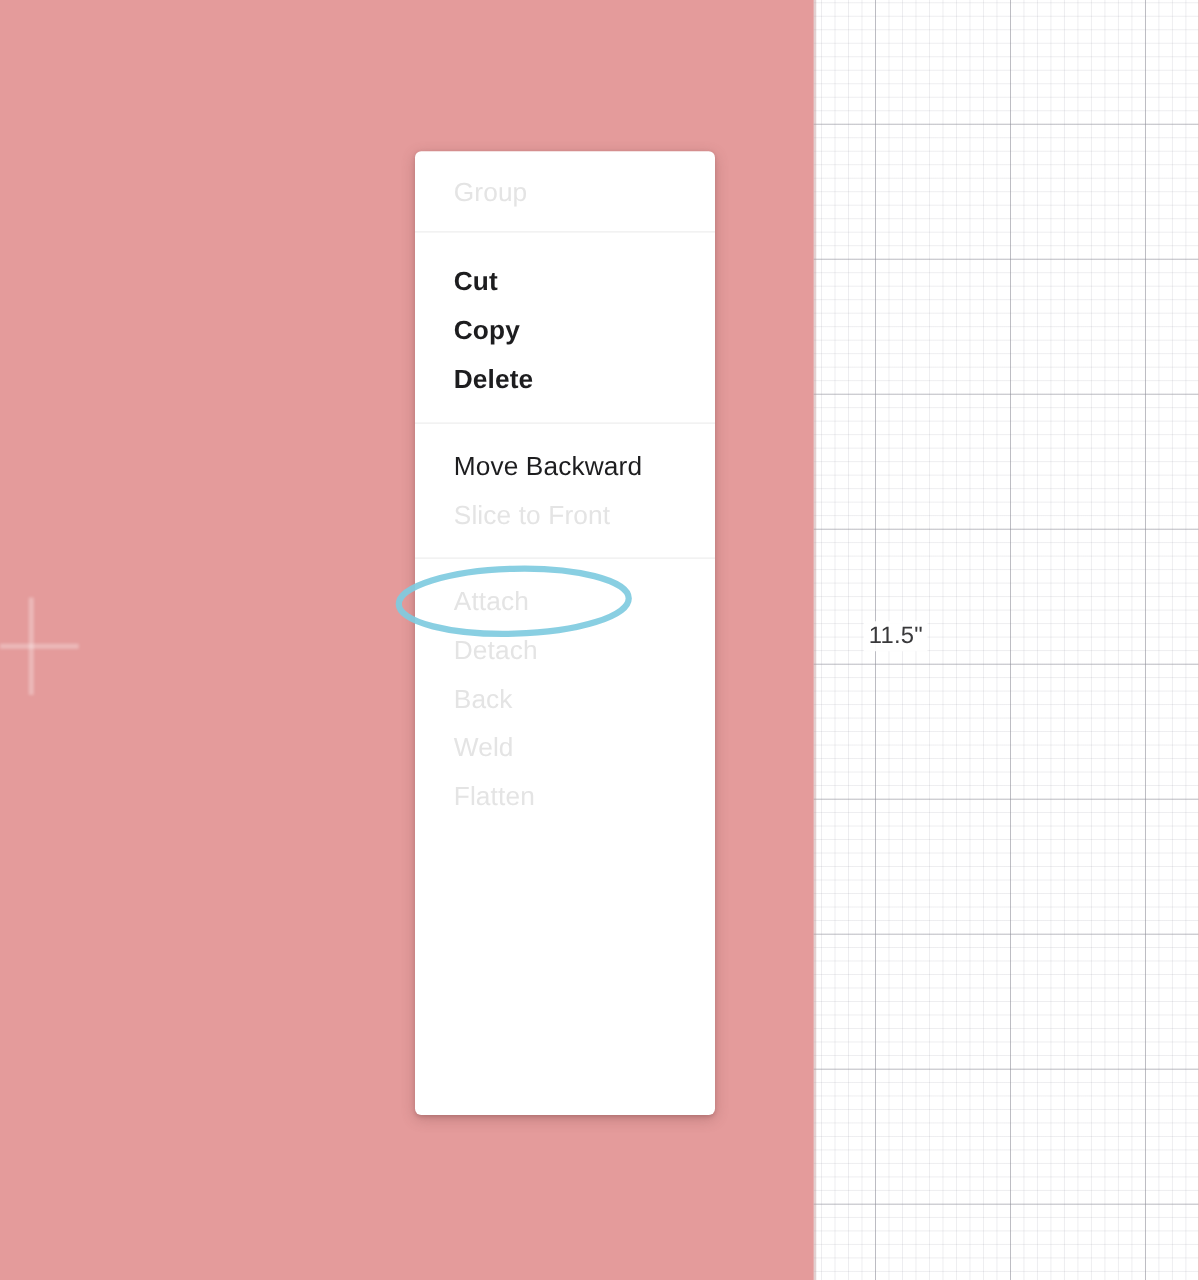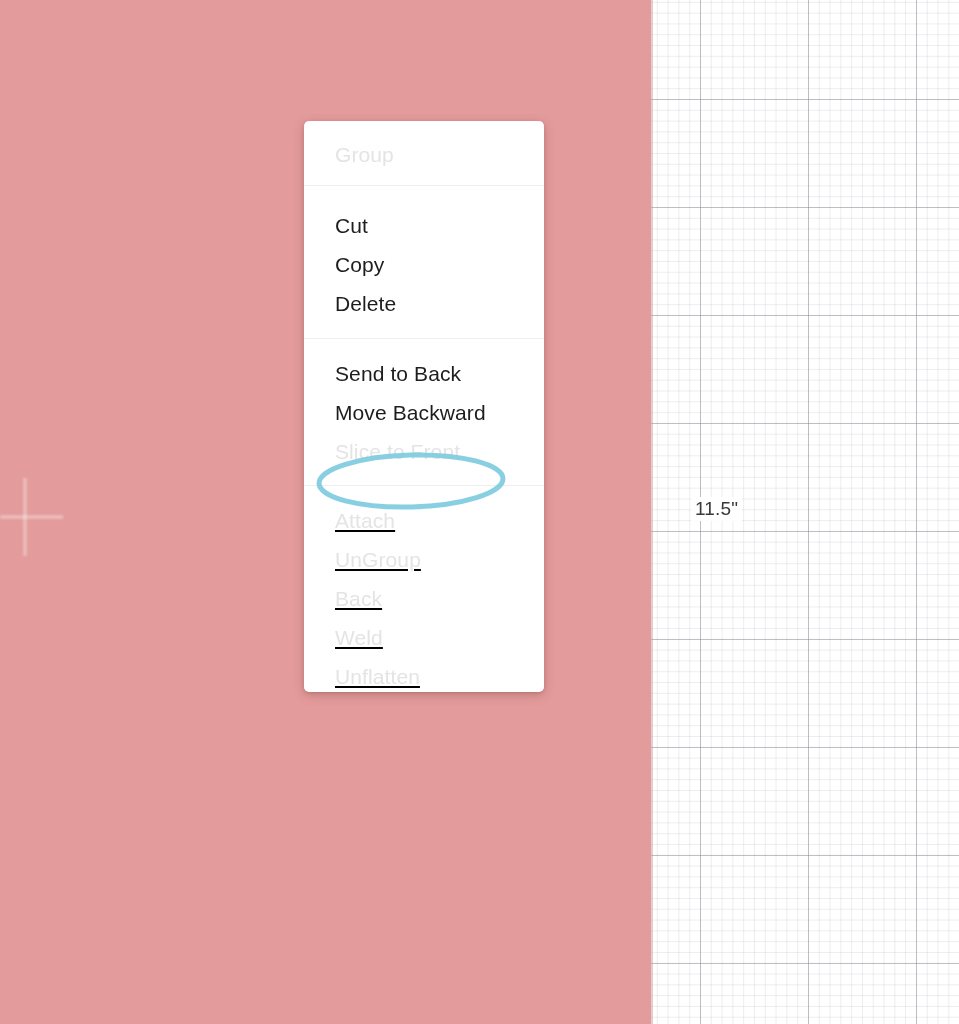--- a/index.html
+++ b/index.html
@@ -75,24 +75,24 @@
     color: #39393b;
     letter-spacing: 0.2px;
     background: rgba(255,255,255,0.92);
     padding: 1px 4px;
     white-space: nowrap;
   }
 
   
   #context-menu {
     position: absolute;
-    left: 304px;
+    left: 332px;
     top: 121px;
     width: 240px;
-    height: 571px;
+    height: 771px;
     background: #ffffff;
     border-radius: 5px;
     box-shadow: 0 3px 11px rgba(110,60,60,0.30),
                 0 1px 3px rgba(110,60,60,0.22);
     box-sizing: border-box;
     overflow: hidden;
   }
   .menu-section {
     padding: 0;
   }
@@ -109,23 +109,23 @@
     color: #1d1d1f;
     white-space: nowrap;
     letter-spacing: 0.1px;
   }
   .menu-item.disabled {
     color: #e4e4e4;
   }
 
   
   .sec-1 { padding-top: 14px;  padding-bottom: 11px; }
-  .sec-2 { padding-top: 20px;  padding-bottom: 15px; }
+  .sec-2 { padding-top: 20px;  padding-bottom: 15px; font-weight: bold; }
   .sec-3 { padding-top: 15px;  padding-bottom: 14px; }
-  .sec-4 { padding-top: 15px;  padding-bottom: 14px; text-decoration: underline; }
+  .sec-4 { padding-top: 15px;  padding-bottom: 14px; }
 
   
   #highlight-ellipse {
     position: absolute;
     left: 313px;
     top: 450px;
     width: 196px;
     height: 62px;
     pointer-events: none;
   }
@@ -151,31 +151,30 @@
           <div class="menu-item disabled">Group</div>
         </div>
         <div class="menu-divider"></div>
         <div class="menu-section sec-2">
           <div class="menu-item">Cut</div>
           <div class="menu-item">Copy</div>
           <div class="menu-item">Delete</div>
         </div>
         <div class="menu-divider"></div>
         <div class="menu-section sec-3">
-          <div class="menu-item">Send to Back</div>
           <div class="menu-item">Move Backward</div>
           <div class="menu-item disabled">Slice to Front</div>
         </div>
         <div class="menu-divider"></div>
         <div class="menu-section sec-4">
           <div class="menu-item disabled">Attach</div>
-          <div class="menu-item disabled">UnGroup</div>
+          <div class="menu-item disabled">Detach</div>
           <div class="menu-item disabled">Back</div>
           <div class="menu-item disabled">Weld</div>
-          <div class="menu-item disabled">Unflatten</div>
+          <div class="menu-item disabled">Flatten</div>
         </div>
       </div>
   </div>
 
   <svg id="highlight-ellipse" viewBox="0 0 196 62">
     <ellipse cx="98" cy="31" rx="92" ry="26" fill="none" stroke="#7fcbe0" stroke-width="5" stroke-linecap="round" transform="rotate(-1.5 98 31)" opacity="0.92"></ellipse>
   </svg>
 
 </div>
 

